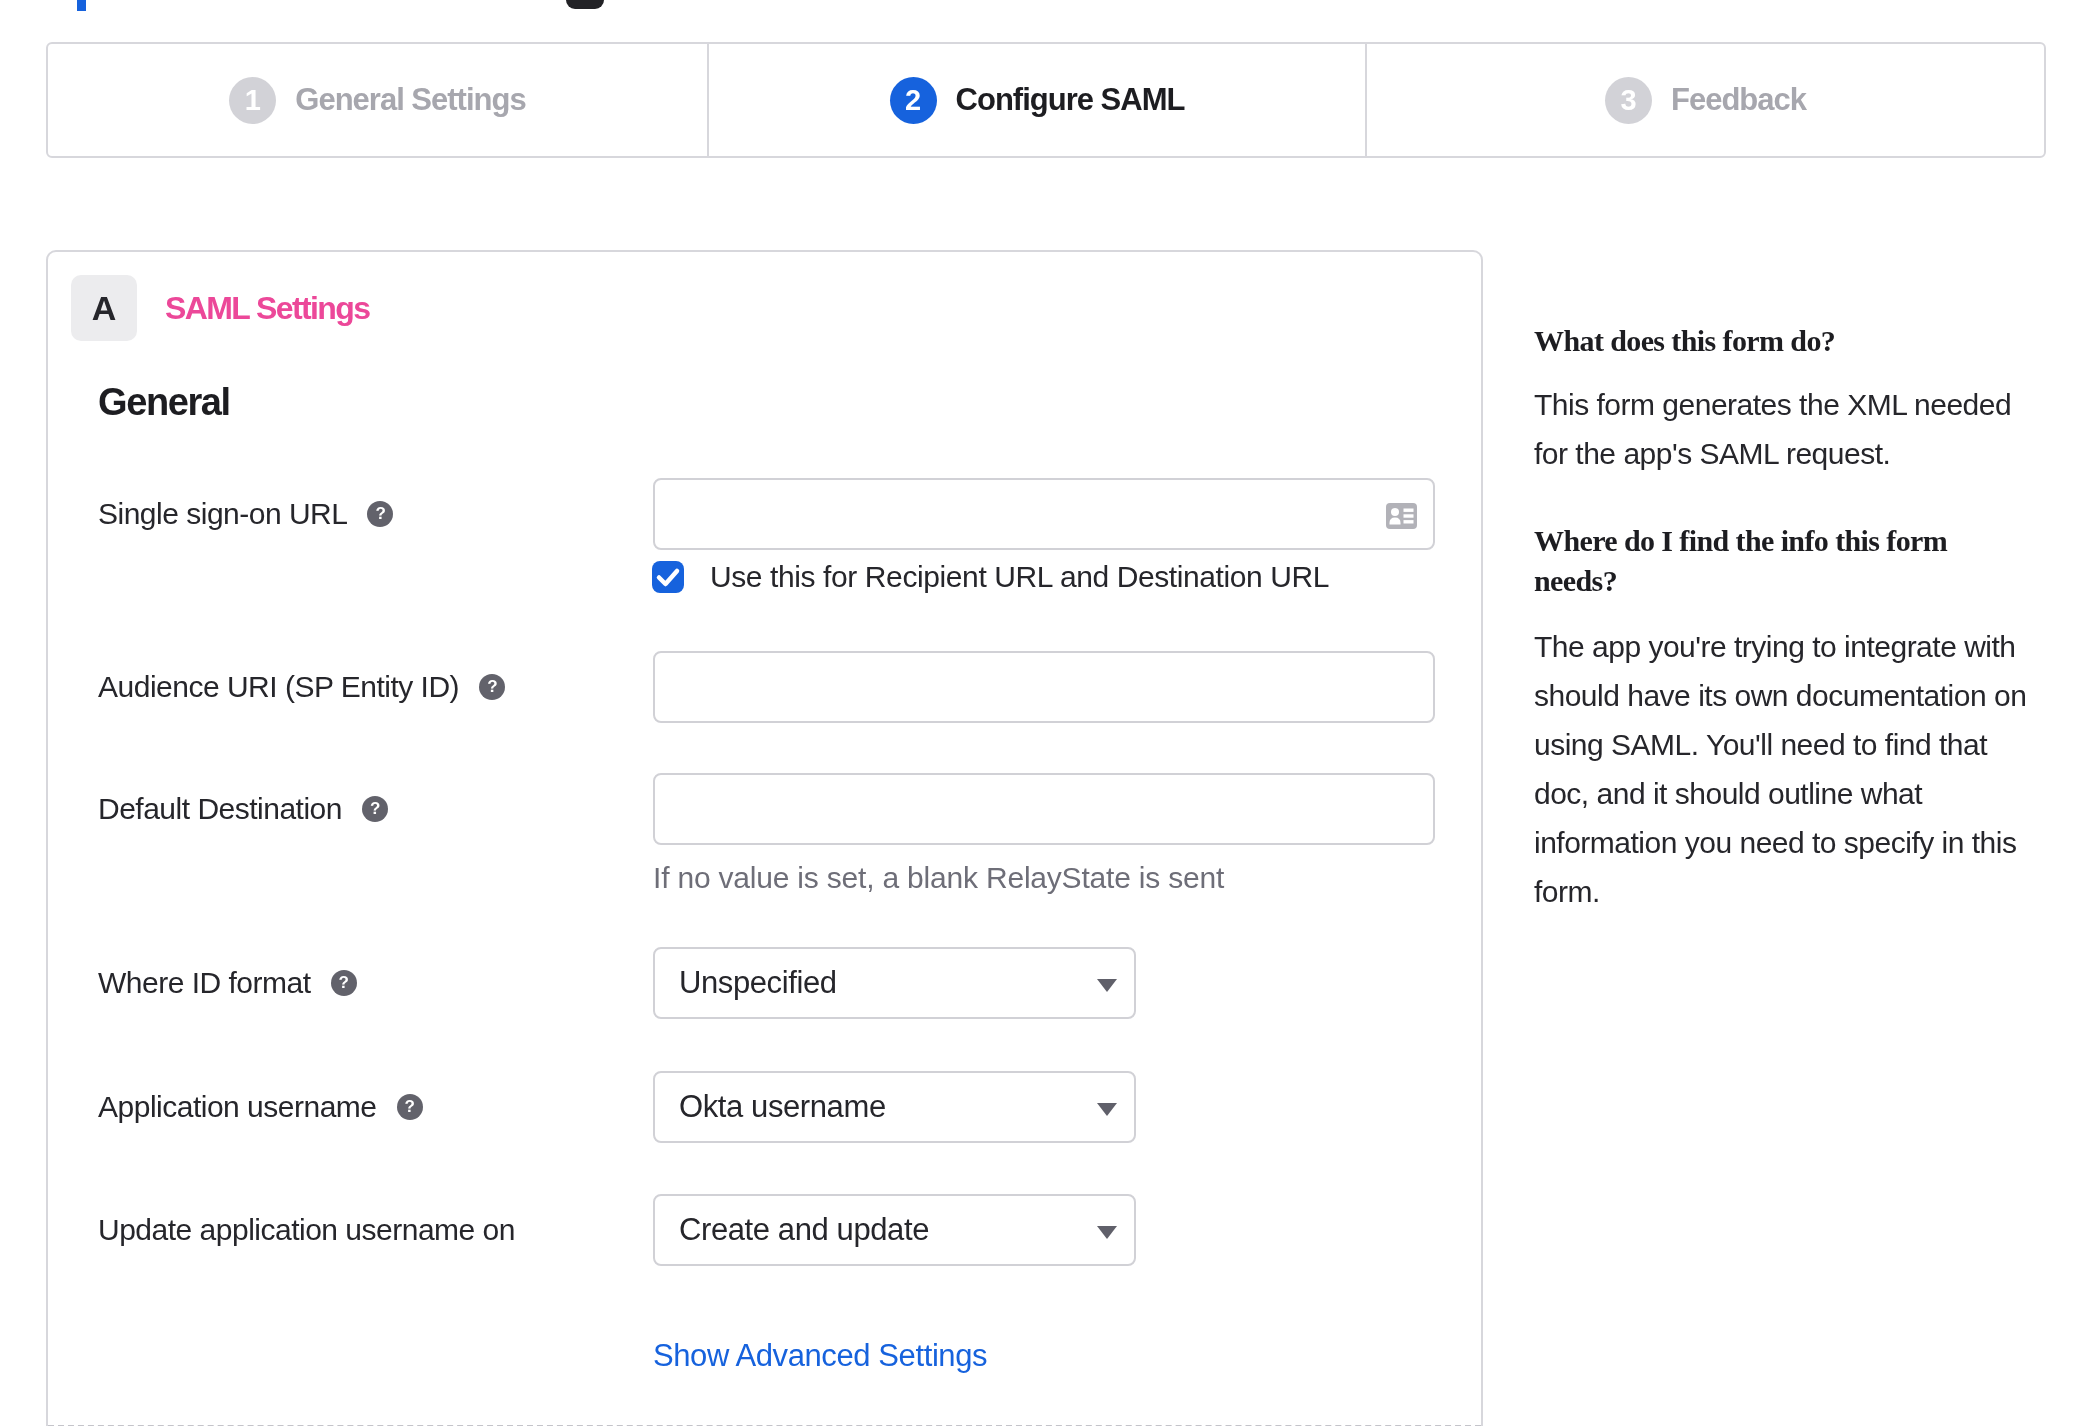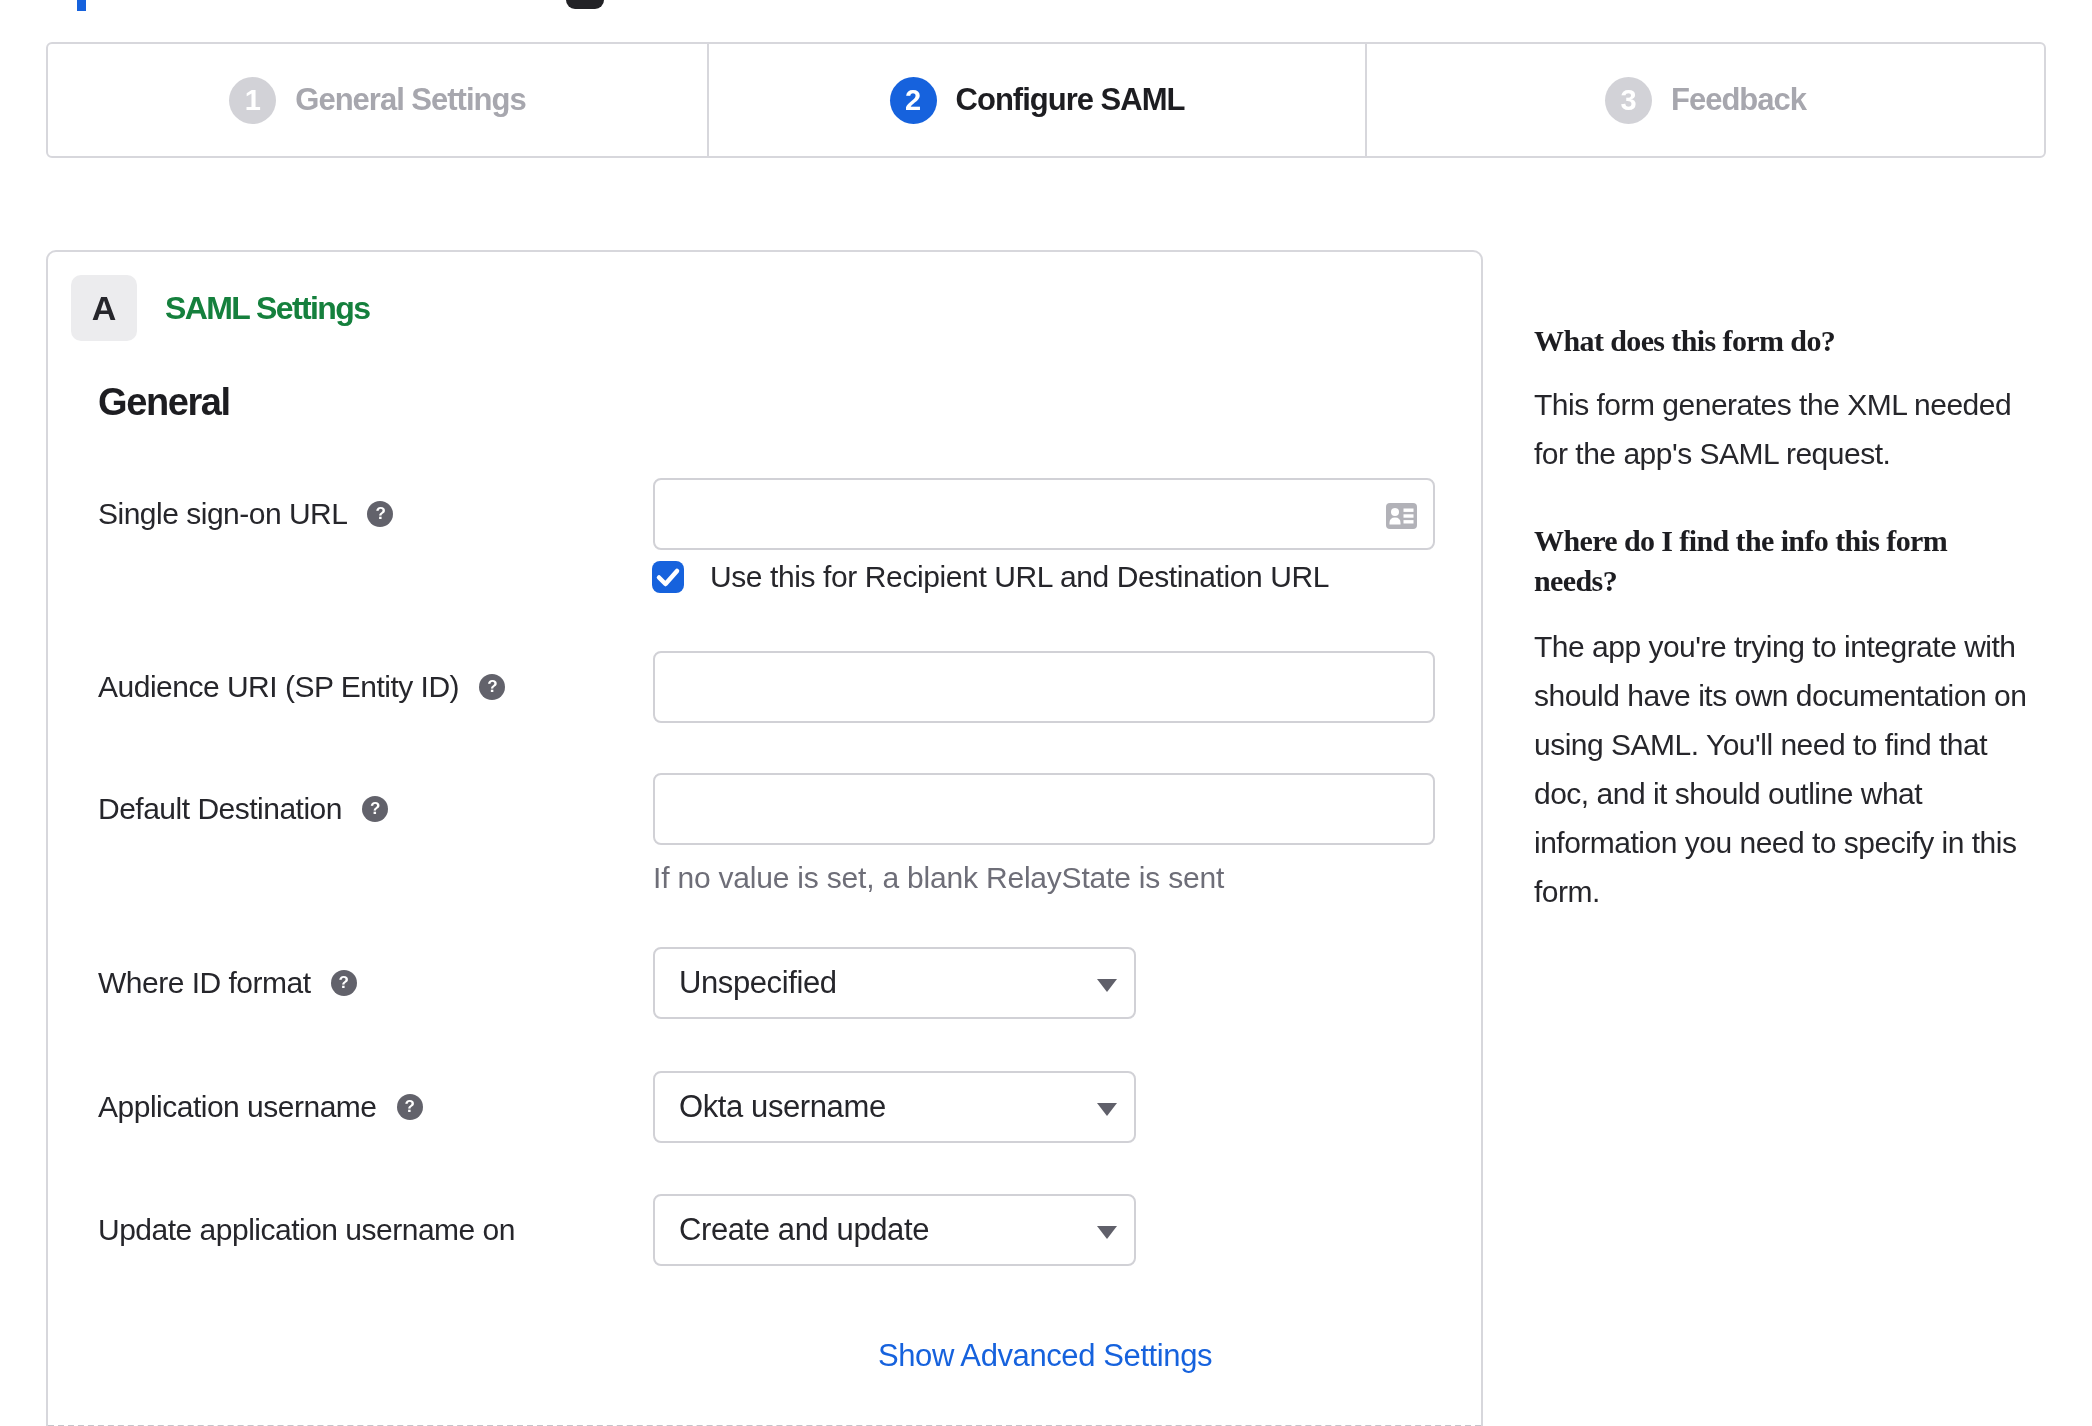--- a/index.html
+++ b/index.html
@@ -46,21 +46,21 @@
   }
   .panel-badge {
     position:absolute; left:23px; top:23px; width:66px; height:66px;
     background:#ececee; border-radius:10px;
     display:flex; align-items:center; justify-content:center;
     font-size:34px; font-weight:bold; color:#26262b;
   }
   .panel-title {
     position:absolute; left:117px; top:23px; height:66px;
     display:flex; align-items:center;
-    font-size:32px; font-weight:bold; color:#15803d; letter-spacing:-1.6px;
+    font-size:32px; font-weight:bold; color:#ec4899; letter-spacing:-1.6px;
   }
   .section-heading {
     position:absolute; left:50px; top:124px;
     font-size:38px; font-weight:bold; color:#1d1d21; line-height:52px; letter-spacing:-1.4px;
   }
 
   .row { position:absolute; left:0; width:100%; }
   .row-label {
     position:absolute; left:50px; top:0; height:72px;
     display:flex; align-items:center; gap:20px;
@@ -97,21 +97,21 @@
     display:flex; align-items:center; gap:26px;
   }
   .checkbox {
     width:32px; height:32px; border-radius:8px; background:#1662dd;
     display:flex; align-items:center; justify-content:center; flex:0 0 auto;
   }
   .checkbox-label { font-size:30px; color:#26262b; letter-spacing:-0.4px; }
 
   .advanced-link {
     position:absolute; left:605px; top:1086px; width:784px;
-    text-align:center; font-size:31px; color:#1662dd; line-height:36px; letter-spacing:-0.4px;
+    text-align:left; font-size:31px; color:#1662dd; line-height:36px; letter-spacing:-0.4px;
     cursor:pointer; text-decoration:none; display:block;
   }
   .dashed-sep {
     position:absolute; left:0px; top:1173px; width:1433px; height:0;
     border-top:2px dashed #c4c4ca;
   }
 
   
   .sidebar { position:absolute; left:1534px; top:0; width:556px; }
   .sb-h { position:absolute; font-size:30px; font-weight:bold; color:#1d1d21; line-height:40px; white-space:pre; letter-spacing:-0.6px;font-family:Liberation Serif, serif; }

